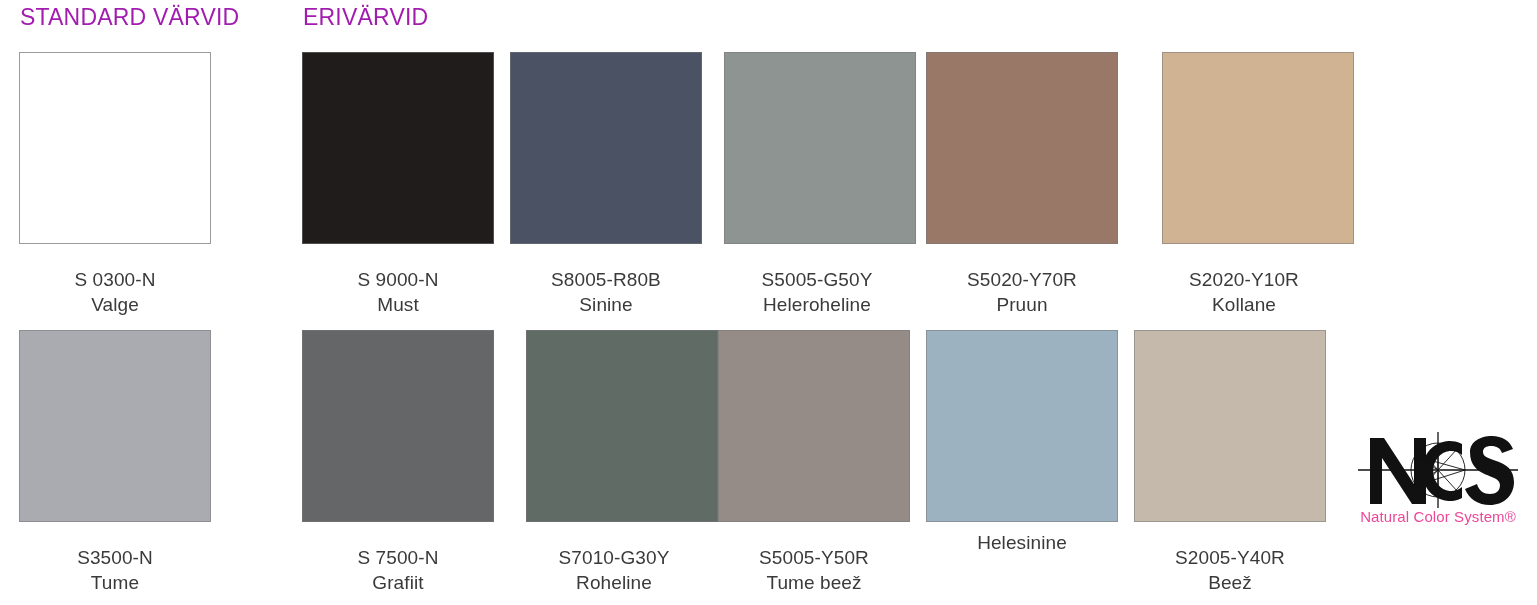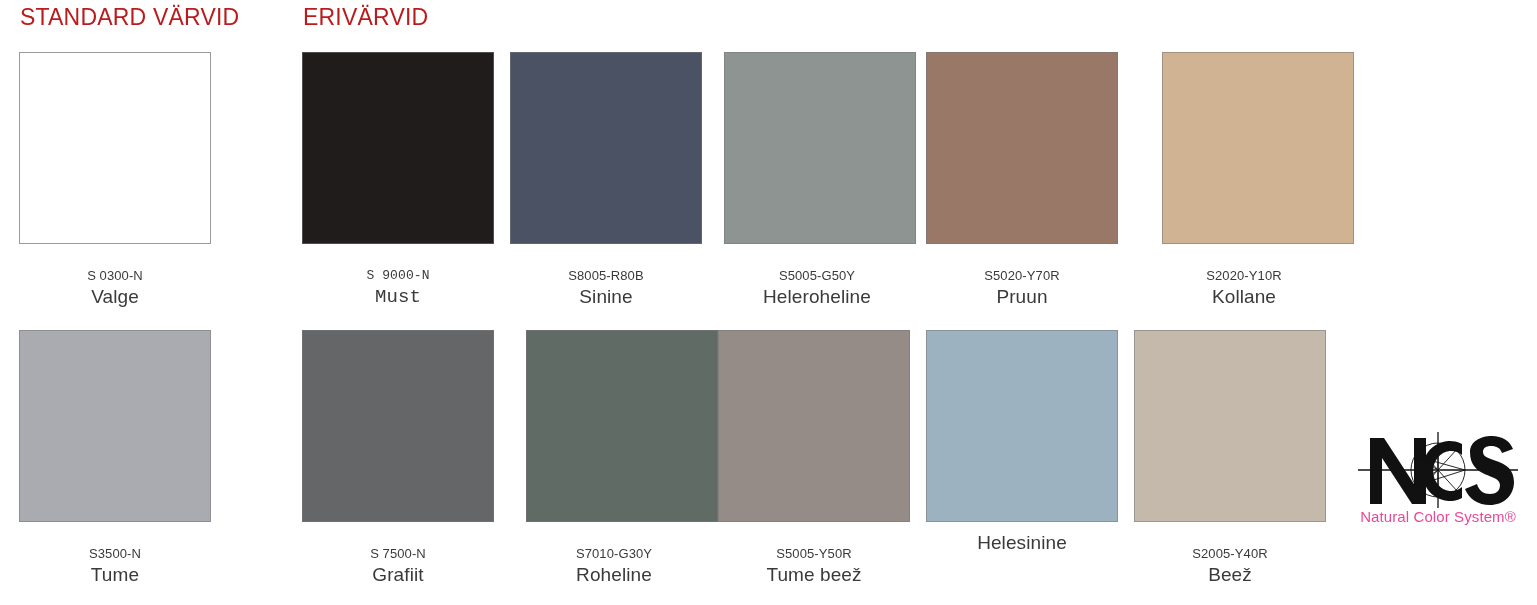--- a/index.html
+++ b/index.html
@@ -16,21 +16,21 @@
     height: 605px;
     background: #ffffff;
   }
 
   
   .heading {
     position: absolute;
     font-size: 23px;
     font-weight: 400;
     letter-spacing: 0.2px;
-    color: #b91c1c;
+    color: #a21caf;
     white-space: nowrap;
   }
   #heading-standard { left: 20px;  top: 4px; }
   #heading-special  { left: 303px; top: 4px; }
 
   
   .grid {
     position: absolute;
     left: 0;
     top: 0;
@@ -48,21 +48,21 @@
   }
   .swatch.light-border { border: 1px solid #9b9b9b; }
   .caption {
     text-align: center;
     margin-top: 9px;
     color: #3a3a3a;
     line-height: 1.30;
   }
   .code {
     display: block;
-    font-size: 13px;
+    font-size: 19px;
     letter-spacing: 0.1px;
     white-space: nowrap;
     margin-top: 24px;
   }
   .name {
     display: block;
     font-size: 19px;
     letter-spacing: 0.1px;
     white-space: nowrap;
   }
@@ -98,21 +98,21 @@
   <div class="heading" id="heading-special">ERIVÄRVID</div>
 
   <div class="grid" id="swatch-grid">
       <div class="cell" style="left: 19px; top: 52px;">
         <div class="swatch light-border" style="background: rgb(255, 255, 255);"></div>
         <div class="caption">
           <span class="code">S 0300-N</span>
           <span class="name">Valge</span>
         </div>
       </div>
-      <div class="cell" style="left: 302px; top: 52px; font-family: Liberation Mono, monospace;">
+      <div class="cell" style="left: 302px; top: 52px;">
         <div class="swatch" style="background: rgb(32, 28, 28);"></div>
         <div class="caption">
           <span class="code">S 9000-N</span>
           <span class="name">Must</span>
         </div>
       </div>
       <div class="cell" style="left: 510px; top: 52px;">
         <div class="swatch" style="background: rgb(75, 82, 100);"></div>
         <div class="caption">
           <span class="code">S8005-R80B</span>

